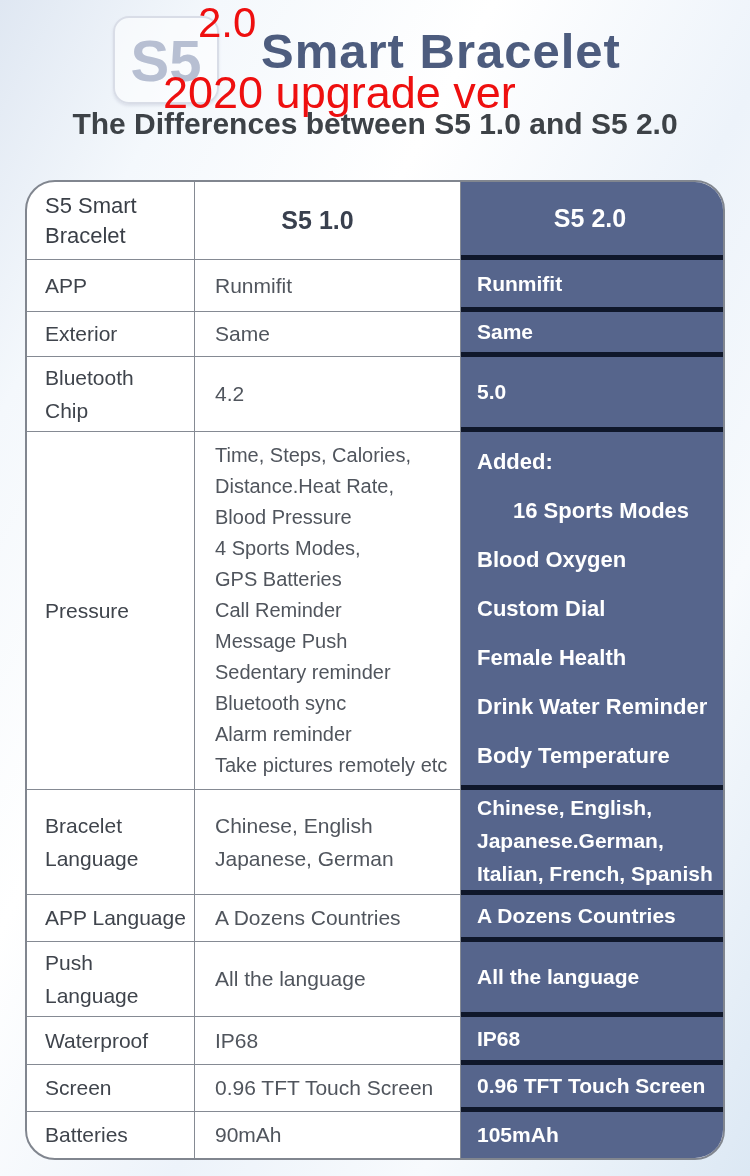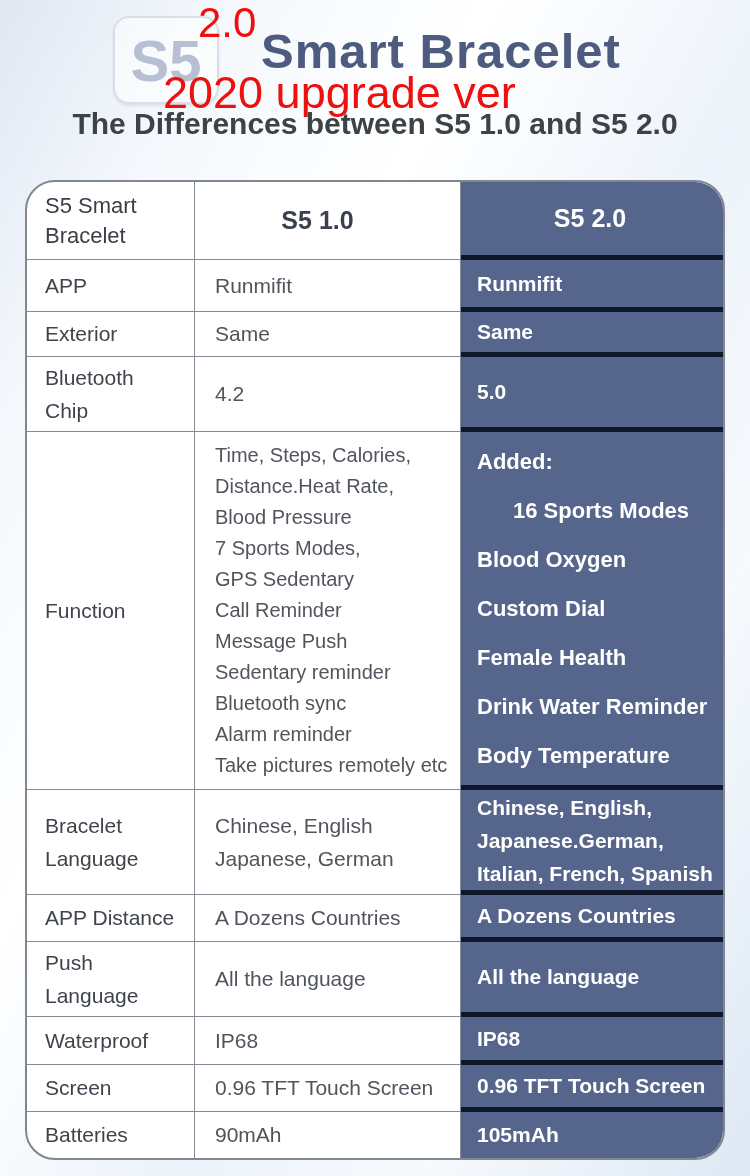--- a/index.html
+++ b/index.html
@@ -122,28 +122,28 @@
           </div>
           <div class="cell c2">
             <div class="line">4.2</div>
           </div>
           <div class="cell c3">
             <div class="line">5.0</div>
           </div>
         </div>
         <div class="trow" style="height: 358px;">
           <div class="cell c1">
-            <div class="line">Function</div>
+            <div class="line">Pressure</div>
           </div>
           <div class="cell c2" style="font-size: 20px;">
             <div class="line" style="line-height: 31px;">Time, Steps, Calories,</div>
             <div class="line" style="line-height: 31px;">Distance.Heat Rate,</div>
             <div class="line" style="line-height: 31px;">Blood Pressure</div>
-            <div class="line" style="line-height: 31px;">7 Sports Modes,</div>
-            <div class="line" style="line-height: 31px;">GPS Sedentary</div>
+            <div class="line" style="line-height: 31px;">4 Sports Modes,</div>
+            <div class="line" style="line-height: 31px;">GPS Batteries</div>
             <div class="line" style="line-height: 31px;">Call Reminder</div>
             <div class="line" style="line-height: 31px;">Message Push</div>
             <div class="line" style="line-height: 31px;">Sedentary reminder</div>
             <div class="line" style="line-height: 31px;">Bluetooth sync</div>
             <div class="line" style="line-height: 31px;">Alarm reminder</div>
             <div class="line" style="line-height: 31px;">Take pictures remotely etc</div>
           </div>
           <div class="cell c3" style="font-size: 22px;">
             <div class="line" style="line-height: 49px;">Added:</div>
             <div class="line" style="line-height: 49px; margin-left: 36px;">16 Sports Modes</div>
@@ -164,21 +164,21 @@
             <div class="line" style="line-height: 33px;">Japanese, German</div>
           </div>
           <div class="cell c3">
             <div class="line" style="line-height: 33px;">Chinese, English,</div>
             <div class="line" style="line-height: 33px;">Japanese.German,</div>
             <div class="line" style="line-height: 33px;">Italian, French, Spanish</div>
           </div>
         </div>
         <div class="trow" style="height: 47px;">
           <div class="cell c1">
-            <div class="line">APP Distance</div>
+            <div class="line">APP Language</div>
           </div>
           <div class="cell c2">
             <div class="line">A Dozens Countries</div>
           </div>
           <div class="cell c3">
             <div class="line">A Dozens Countries</div>
           </div>
         </div>
         <div class="trow" style="height: 75px;">
           <div class="cell c1">

